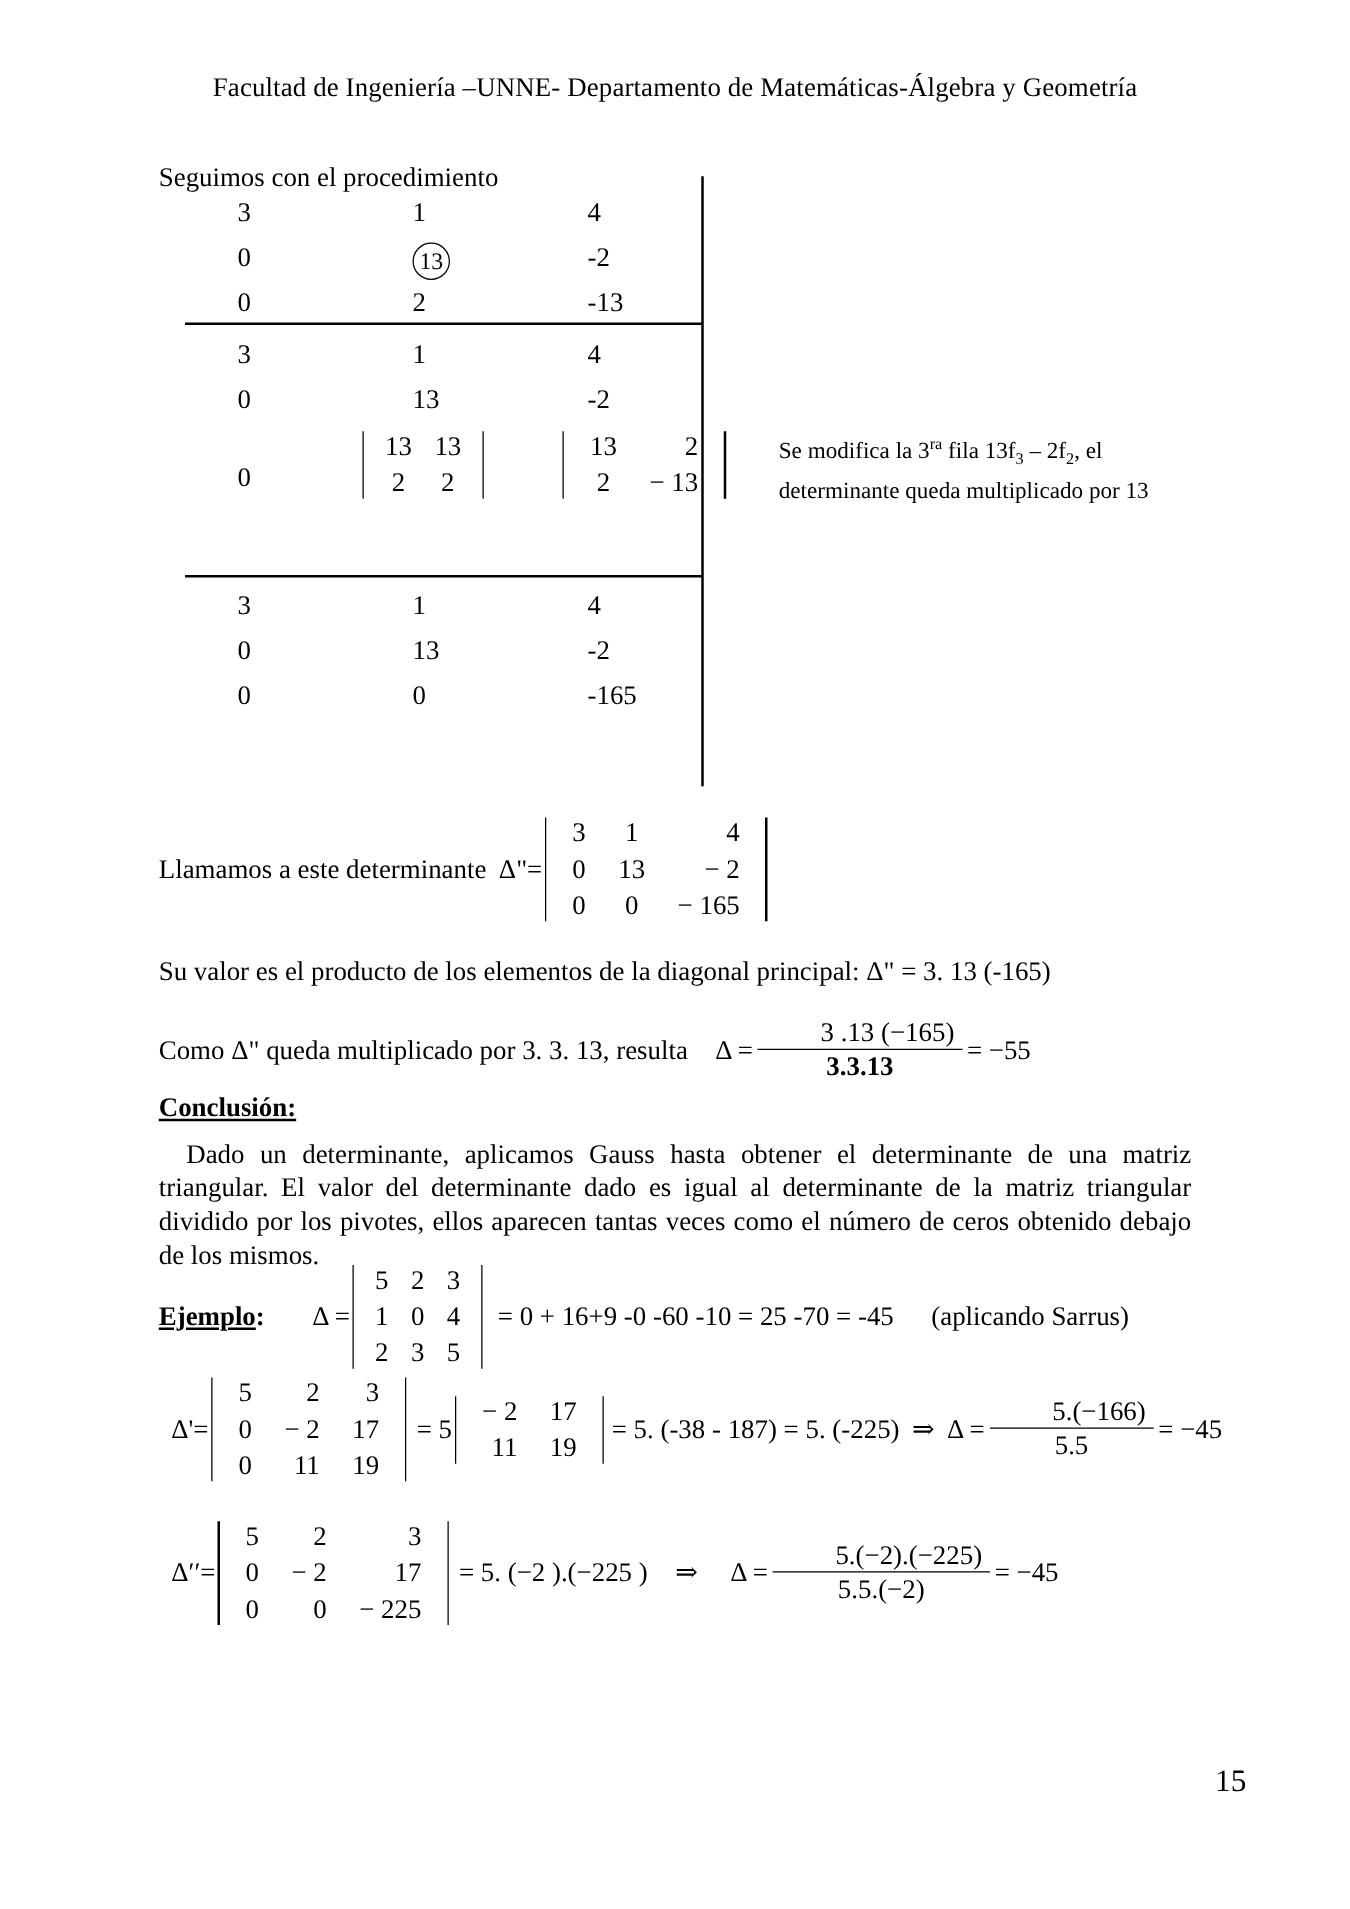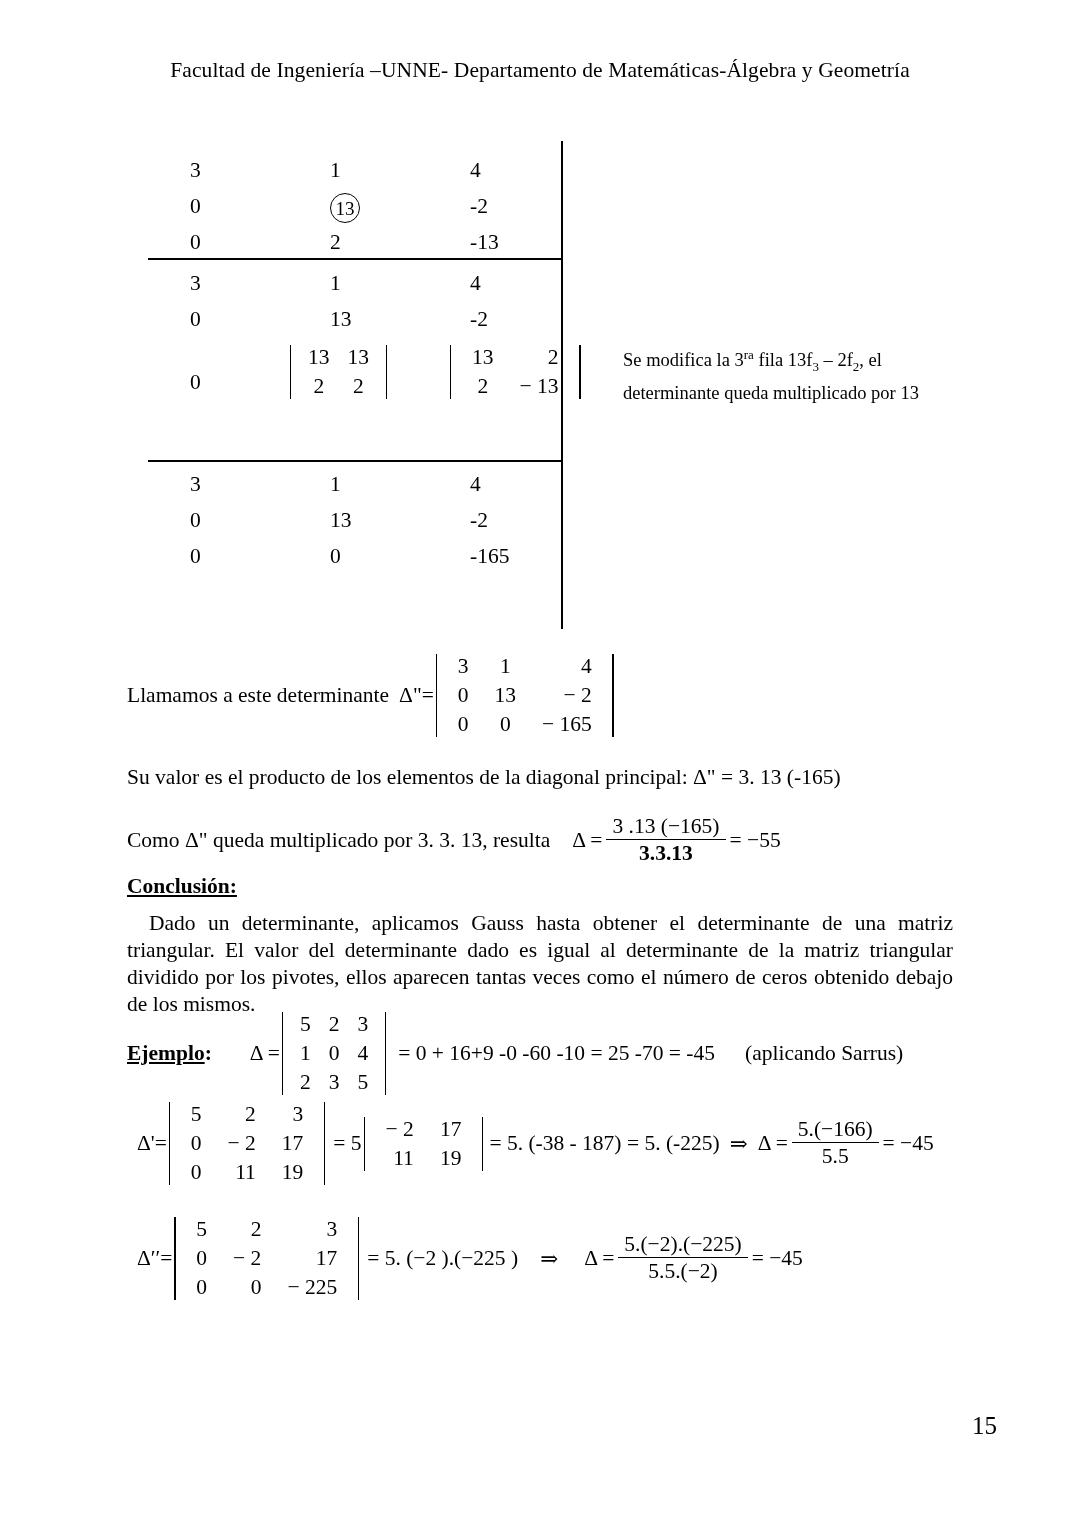--- a/index.html
+++ b/index.html
@@ -113,20 +113,21 @@
     text-align: center;
     font-size: 21.5px;
     margin: 0 4px;
     position: relative;
     top: -1px;
   }
   .frac .num {
     display: block;
     padding: 0 6px 1px 6px;
     line-height: 24px;
+    margin-left: 44px;
   }
   .frac .den {
     display: block;
     border-top: 1.5px solid #000;
     padding: 1px 6px 0 6px;
     line-height: 24px;
   }
 
   .inlinerow {
     display: flex;
@@ -145,20 +146,21 @@
     font-size: 25px;
   }
 </style>
 </head>
 <body>
 
 <div class="page">
 
   <div class="abs" id="doc-header">Facultad de Ingeniería –UNNE- Departamento de Matemáticas-Álgebra y Geometría</div>
 
+  <div class="abs tline" style="top:130px; left:127px;">Seguimos con el procedimiento</div>
 
   <div class="abs vrule" style="top:141px; left:561px; height:488px;"></div>
 
   <div class="abs numgrid" style="top:152px; left:190px;">
     <div class="cell-c">3</div>
     <div class="cell-c">1</div>
     <div class="cell-c">4</div>
 
     <div class="cell-c">0</div>
     <div class="cell-c"><span class="circled">13</span></div>

